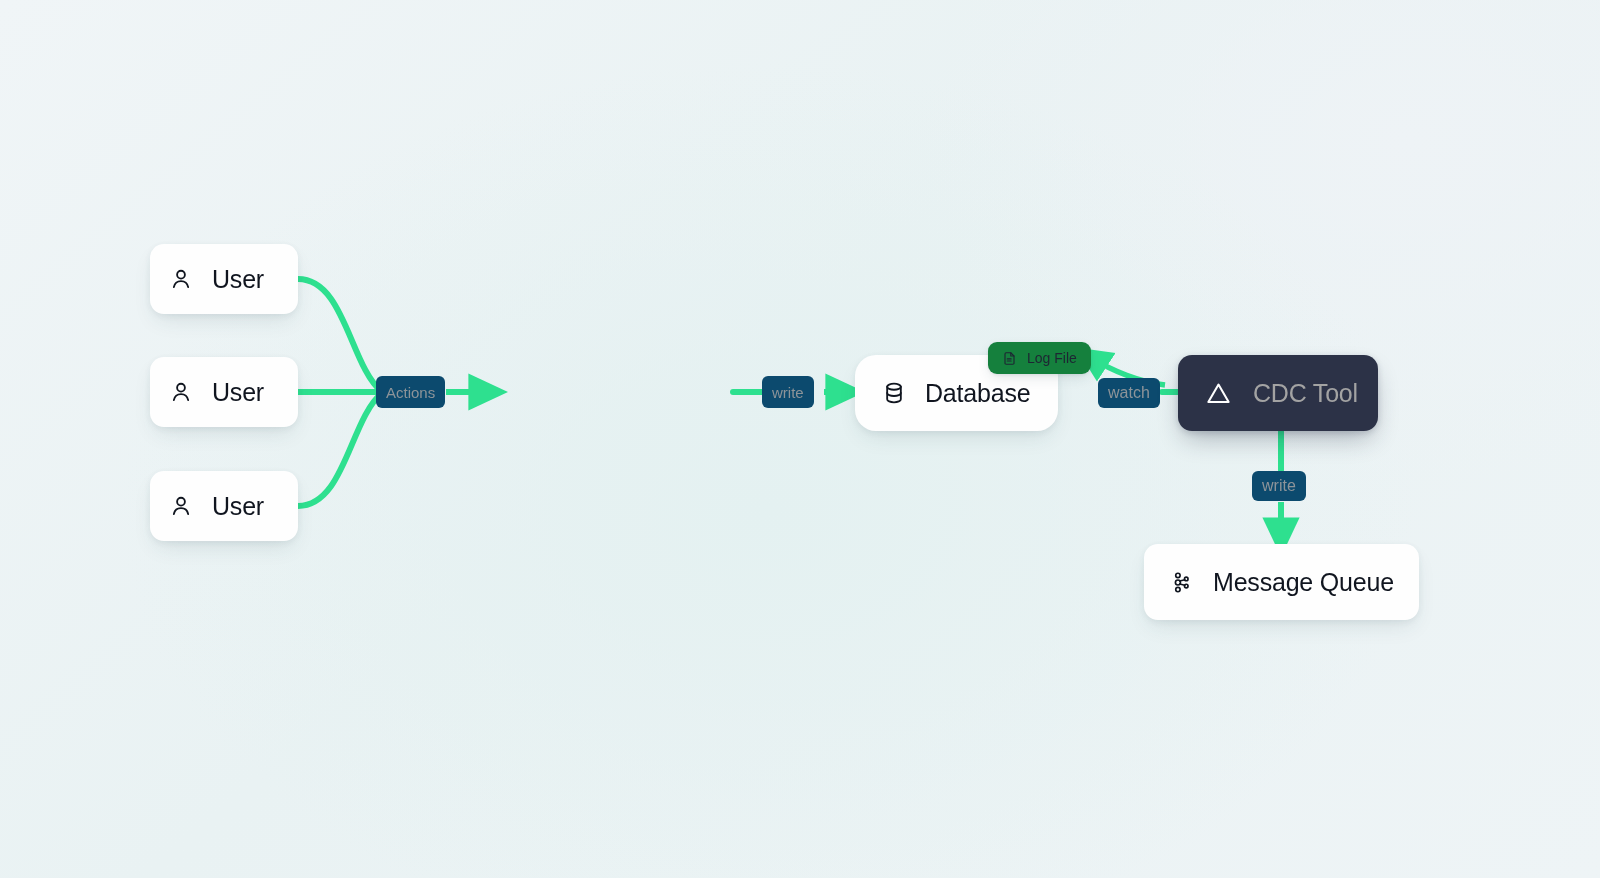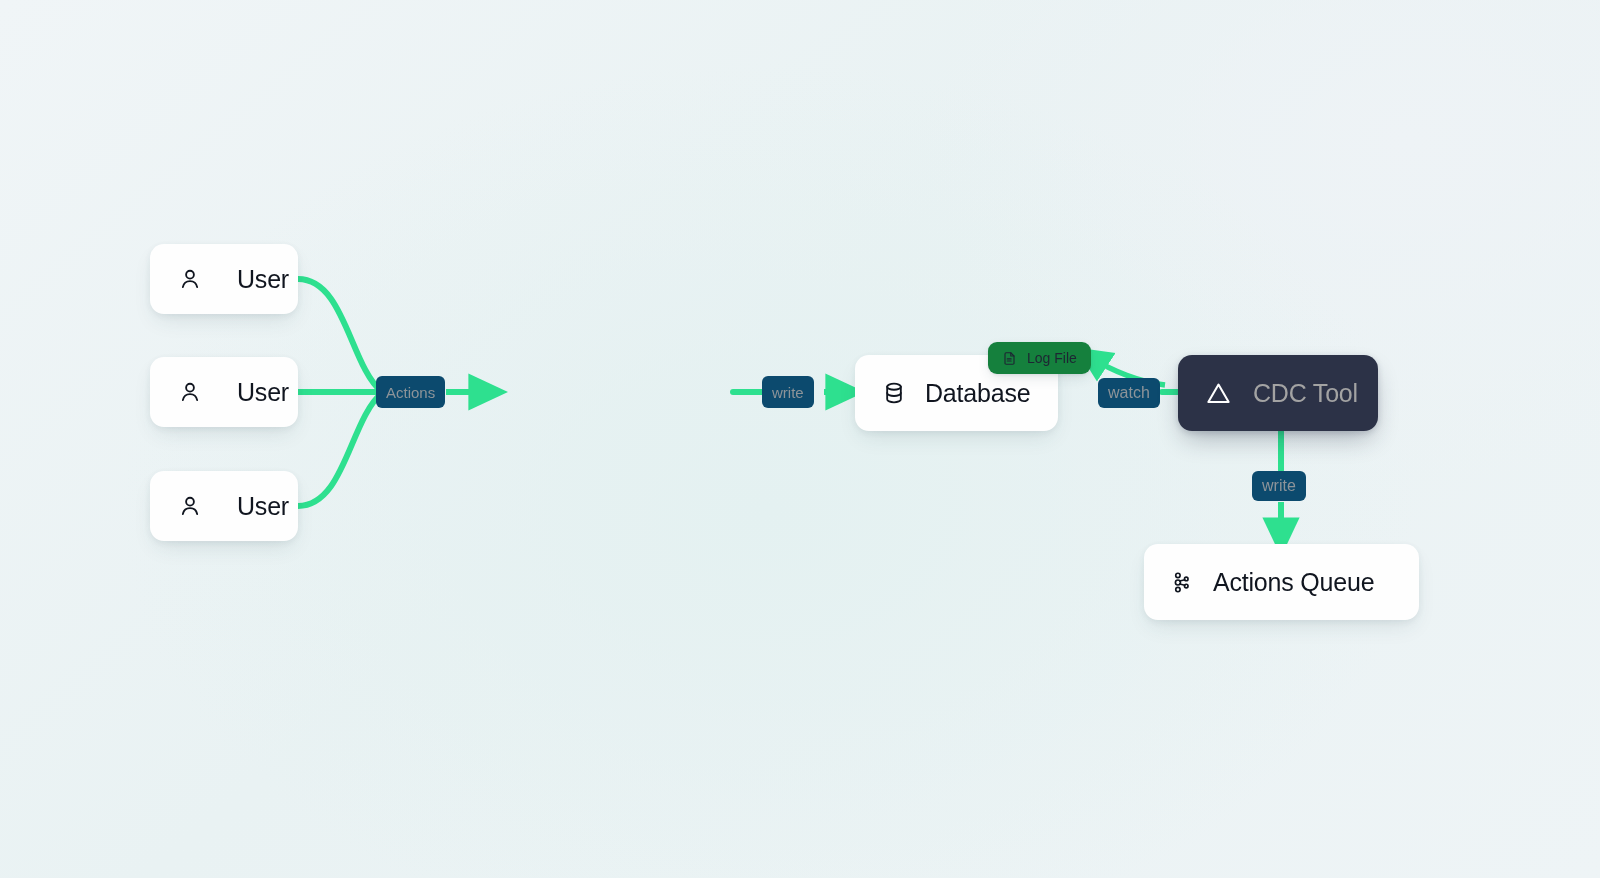--- a/index.html
+++ b/index.html
@@ -24,29 +24,29 @@
     background:#fefefe;
     border-radius:14px;
     box-shadow: 0 10px 22px -6px rgba(40,70,80,0.13), 0 2px 6px rgba(40,70,80,0.07);
     display:flex; align-items:center;
     color:#10151f;
   }
   .node .ico { display:flex; align-items:center; justify-content:center; flex:0 0 auto; }
   .node .lbl { white-space:nowrap; }
 
   
-  .user-node { width:148px; height:70px; padding-left:27px; gap:34px; }
+  .user-node { width:148px; height:70px; padding-left:18px; gap:18px; }
   .user-node .lbl { font-size:25px; letter-spacing:-0.2px; }
 
   
   .api-node { width:235px; height:76px; padding-left:26px; gap:20px; }
   .api-node .lbl { font-size:25px; letter-spacing:-0.2px; }
 
   
-  .db-node { width:203px; height:76px; padding-left:26px; gap:18px; }
+  .db-node { width:203px; height:76px; padding-left:26px; gap:18px;border-radius:21px; }
   .db-node .lbl { font-size:25px; letter-spacing:-0.2px; }
 
   
   .cdc-node {
     width:200px; height:76px; padding-left:26px; gap:20px;
     background:#2c3247; color:#a3a3a3;
     box-shadow: 0 12px 26px -6px rgba(30,40,60,0.33), 0 2px 6px rgba(30,40,60,0.16);
   }
   .cdc-node .lbl { font-size:25px; letter-spacing:-0.2px; }
 
@@ -185,16 +185,16 @@
     <span class="ico">
       <svg width="25" height="25" viewBox="0 0 24 24" fill="none" stroke="#10151f" stroke-width="1.6" stroke-linecap="round" stroke-linejoin="round">
         <circle cx="7.6" cy="5.2" r="2.1"></circle>
         <circle cx="7.6" cy="12" r="2.4"></circle>
         <circle cx="7.6" cy="18.8" r="2.1"></circle>
         <circle cx="15.6" cy="8.6" r="1.7"></circle>
         <circle cx="15.6" cy="15.4" r="1.7"></circle>
         <path d="M9.4 10.6 L14.2 9.4 M9.4 13.4 L14.2 14.6"></path>
       </svg>
     </span>
-    <span class="lbl">Actions Queue</span>
+    <span class="lbl">Message Queue</span>
   </div>
 
 </div>
 
 </body></html>

